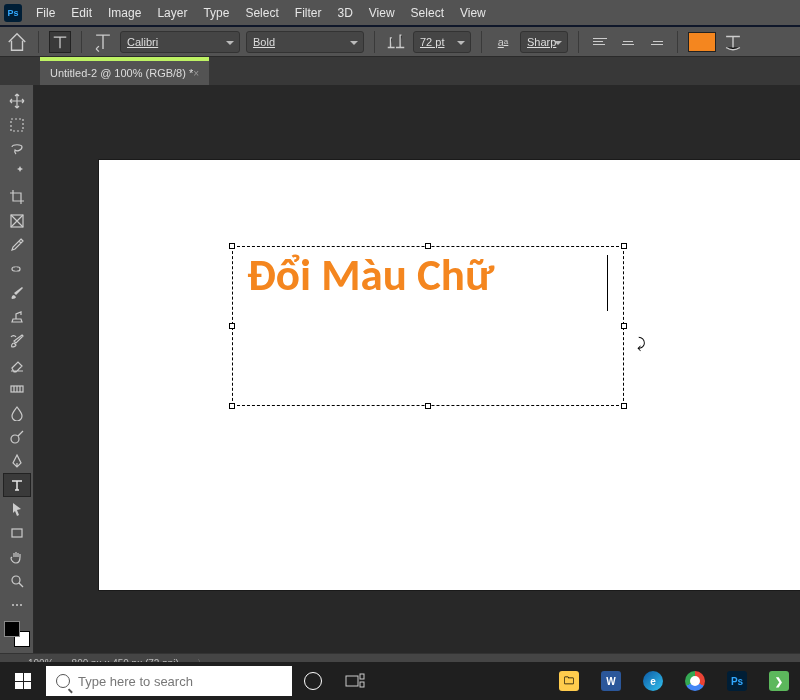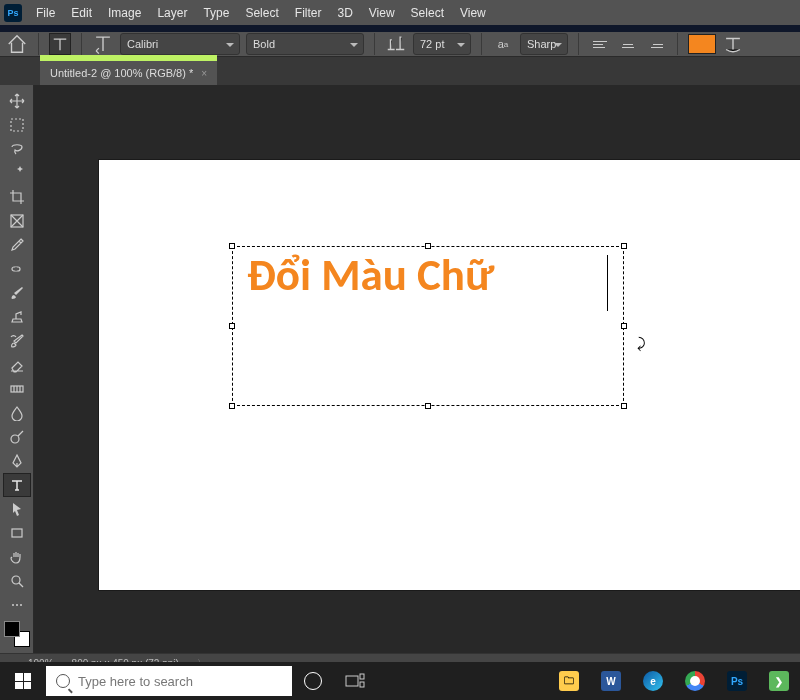--- a/index.html
+++ b/index.html
@@ -4,40 +4,40 @@
 <style>
 * { margin:0; padding:0; box-sizing:border-box; font-family:"Segoe UI",Tahoma,sans-serif; }
 body { width:800px; height:700px; overflow:hidden; background:#535353; position:relative; }
 
 
 #menubar { height:25px; background:#535353; display:flex; align-items:center; padding-left:4px; gap:0; color:#e6e6e6; font-size:12px; }
 #menubar .ps-icon { width:18px; height:18px; background:#001e36; color:#31a8ff; font-size:9px; font-weight:700; display:flex; align-items:center; justify-content:center; border-radius:3px; margin-right:6px; }
 #menubar .mitem { padding:4px 8px; cursor:default; }
 
 
-#optbar { height:32px; background:#535353; border-top:7px solid #0f172a; border-bottom:1px solid #2a2a2a; display:flex; align-items:center; padding:10px 6px; gap:6px; color:#ddd; font-size:11px; }
+#optbar { height:32px; background:#535353; border-top:2px solid #0f172a; border-bottom:1px solid #2a2a2a; display:flex; align-items:center; padding:10px 6px; gap:6px; color:#ddd; font-size:11px;text-decoration:underline; }
 #optbar .vsep { width:1px; height:22px; background:#3a3a3a; margin:0 4px; }
 #optbar .ibtn { width:22px; height:22px; display:flex; align-items:center; justify-content:center; color:#ccc; }
 #optbar .ibtn.active { background:#3a3a3a; border:1px solid #222; }
 .dd { height:22px; background:#454545; border:1px solid #333; border-radius:3px; display:flex; align-items:center; padding:0 18px 0 6px; font-size:11px; color:#ddd; position:relative; }
 .dd::after { content:""; position:absolute; right:5px; top:9px; border-left:4px solid transparent; border-right:4px solid transparent; border-top:4px solid #bbb; }
 .dd.font { width:120px; }
 .dd.weight { width:118px; }
 .dd.size { width:58px; }
 .dd.aa { width:48px; }
 .swatch { width:28px; height:20px; background:#f4861f; border:1px solid #222; }
 .alignbtn { width:22px; height:22px; display:flex; flex-direction:column; justify-content:center; gap:2px; padding:4px; }
 .alignbtn span { height:1px; background:#ccc; display:block; }
 .alignbtn.l span:nth-child(2){width:70%}.alignbtn.l span:nth-child(3){width:85%}
 .alignbtn.c span{margin:0 auto}.alignbtn.c span:nth-child(2){width:70%}.alignbtn.c span:nth-child(3){width:85%}
 .alignbtn.r span{margin-left:auto}.alignbtn.r span:nth-child(2){width:70%}.alignbtn.r span:nth-child(3){width:85%}
 
 
 #doctab { height:28px; background:#383838; display:flex; align-items:flex-end; padding-left:40px; }
-#doctab .tab { background:#535353; color:#ddd; font-size:11px; padding:6px 10px 6px 10px; border-top:6px solid #bef264; display:flex; gap:8px; align-items:center;}
+#doctab .tab { background:#535353; color:#ddd; font-size:11px; padding:6px 10px 6px 10px; border-top:4px solid #bef264; display:flex; gap:0; align-items:center;}
 #doctab .tab .x { color:#999; font-size:10px; }
 
 
 #tools { position:absolute; left:0; top:85px; width:34px; bottom:36px; background:#535353; border-right:1px solid #2a2a2a; display:flex; flex-direction:column; align-items:center; padding-top:4px; }
 #tools .tool { width:28px; height:24px; margin:0 0 0 0; display:flex; align-items:center; justify-content:center; color:#ccc; position:relative; }
 #tools .tool.selected { background:#3a3a3a; border:1px solid #222; }
 #tools .tool svg { width:16px; height:16px; stroke:#ccc; fill:none; stroke-width:1.2; }
 #tools .tool .fillsvg { fill:#ccc; stroke:none; }
 #tools .fgbg { width:26px; height:26px; position:relative; margin-top:4px;}
 #tools .fgbg .bg { position:absolute; right:0; bottom:0; width:16px; height:16px; background:#fff; border:1px solid #000;}

